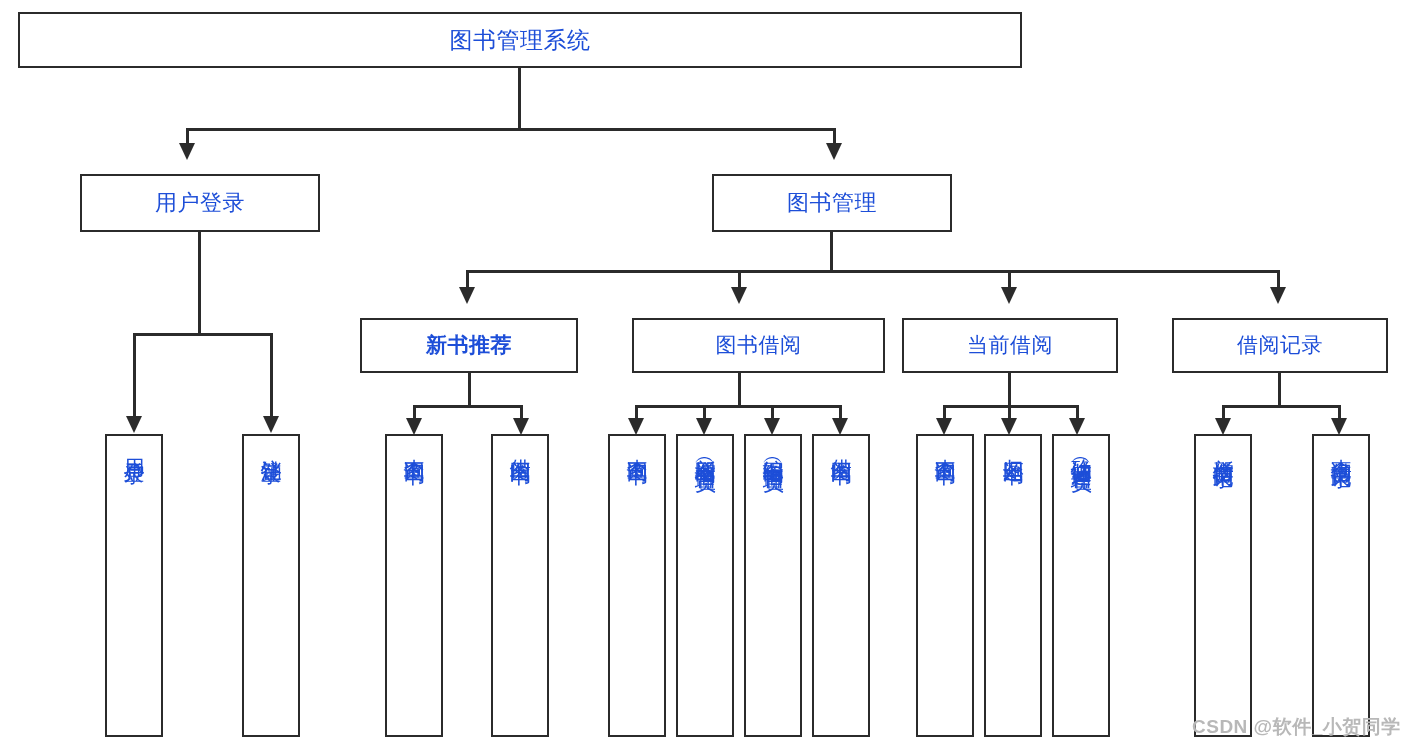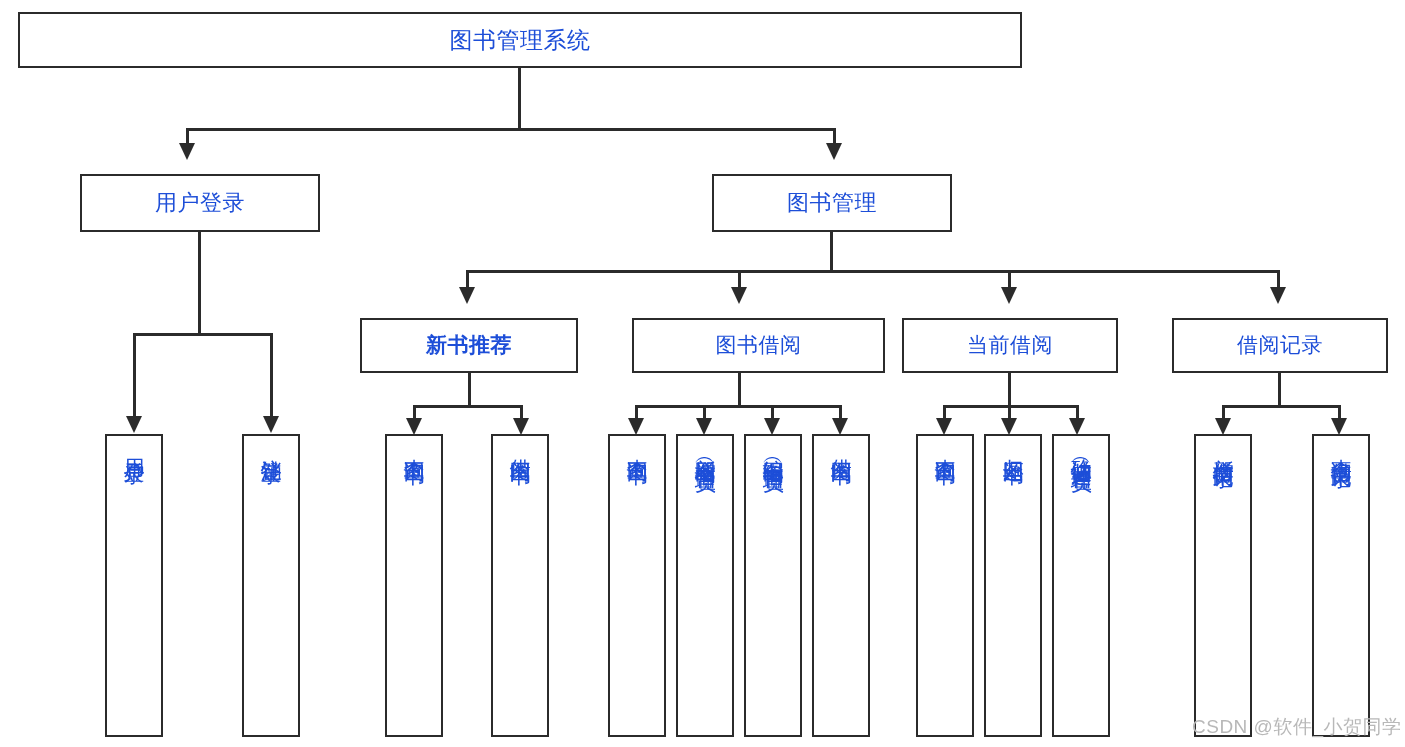--- a/index.html
+++ b/index.html
@@ -216,15 +216,15 @@
     <span class="label">确认归还（管理员）</span>
   </div>
 
   <div class="node leaf" style="left:1194px; top:434px; width:58px; height:303px;">
     <span class="label">新增借阅记录</span>
   </div>
   <div class="node leaf" style="left:1312px; top:434px; width:58px; height:303px;">
     <span class="label">查询借阅记录</span>
   </div>
 
-  <div id="watermark" style="left:1192px; top:714px;">CSDN @软件_小贺同学</div>
+  <div id="watermark" style="left:1192px; top:714px;font-weight:bold;">CSDN @软件_小贺同学</div>
 
 </div>
 
 </body></html>

